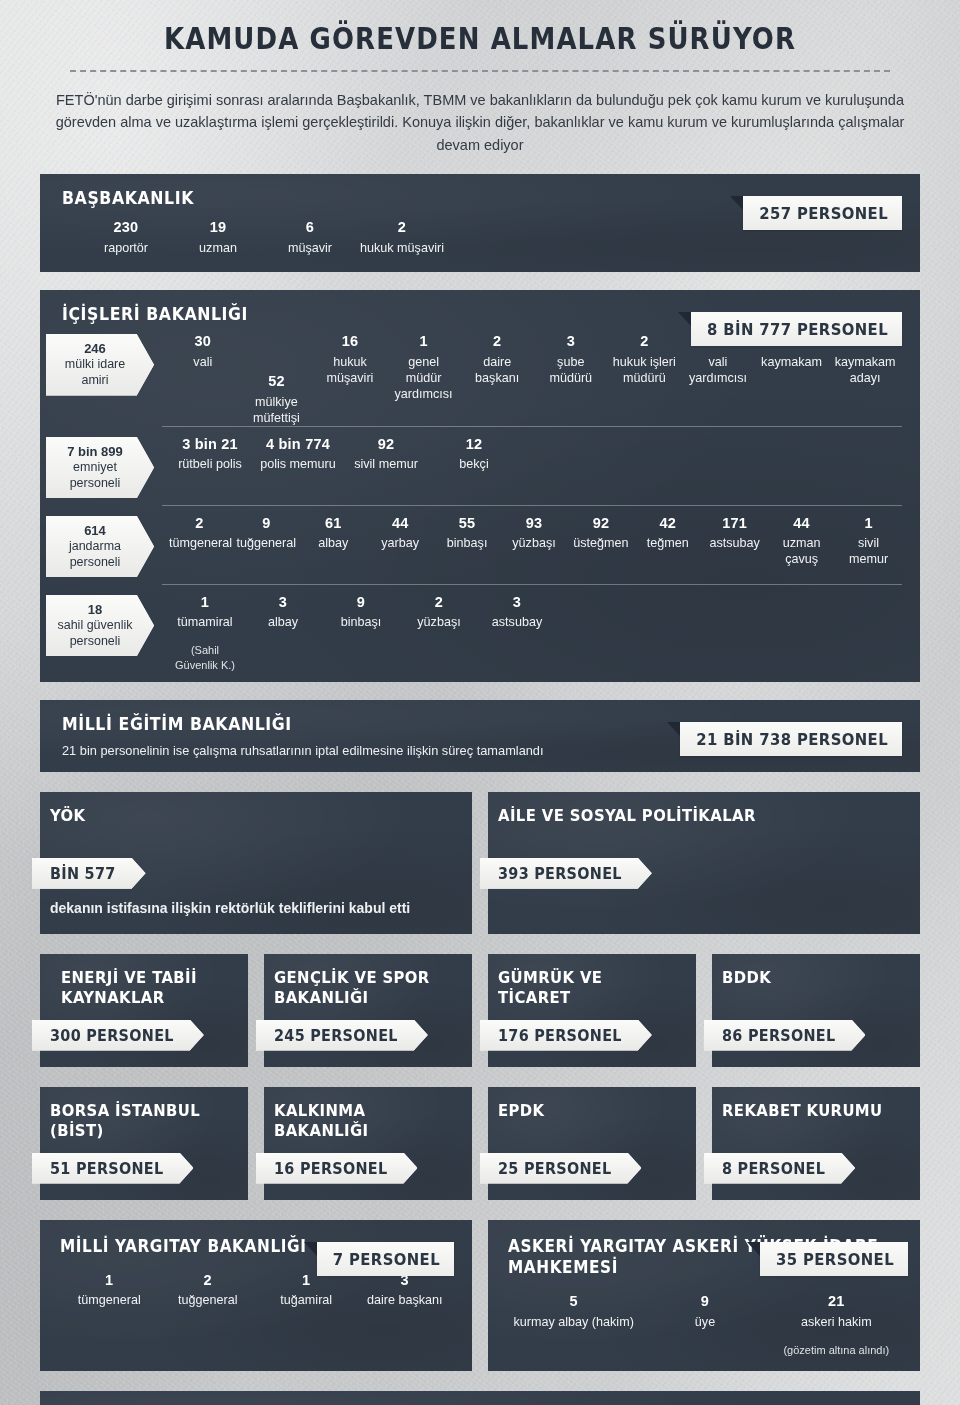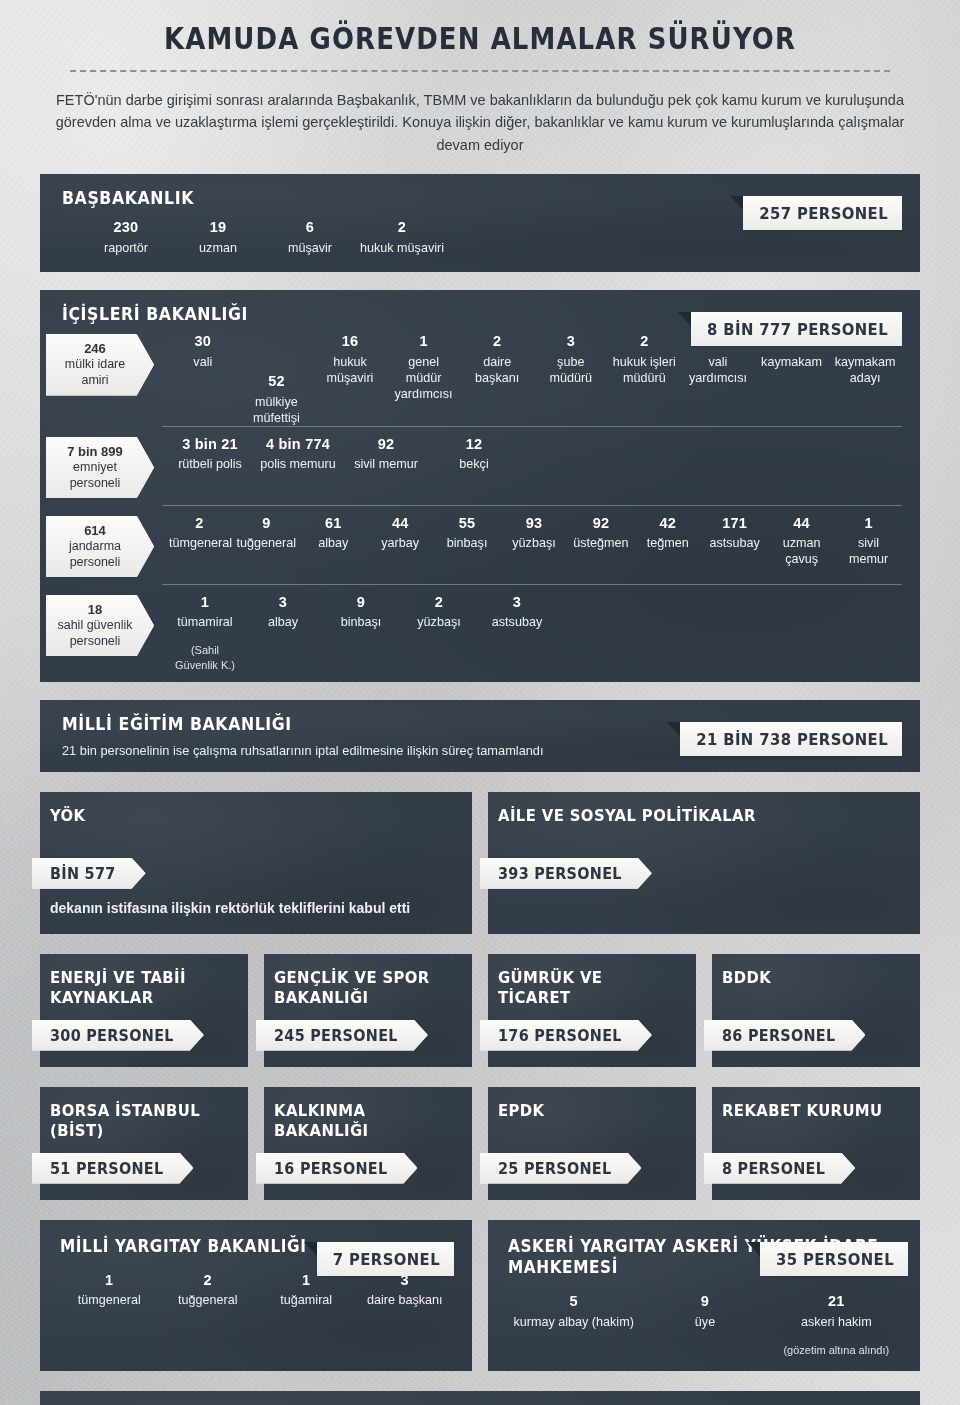--- a/index.html
+++ b/index.html
@@ -426,21 +426,21 @@
       <div class="panel-title">MİLLİ EĞİTİM BAKANLIĞI</div>
       <div class="meb-note">21 bin personelinin ise çalışma ruhsatlarının iptal edilmesine ilişkin süreç tamamlandı</div>
     </div>
   </div>
 
   <div class="grid" id="cards-row1">
       <div class="card"><div class="card-title" style="min-height: 42px;">YÖK</div><div class="ribbon">BİN 577</div><div class="card-note">dekanın istifasına ilişkin rektörlük tekliflerini kabul etti</div></div>
       <div class="card"><div class="card-title" style="min-height: 42px;">AİLE VE SOSYAL POLİTİKALAR</div><div class="ribbon">393 PERSONEL</div></div>
     </div>
   <div class="grid" id="cards-row2">
-      <div class="card"><div class="card-title" style="min-height: 42px;">ENERJİ VE TABİİ KAYNAKLAR</div><div class="ribbon">300 PERSONEL</div></div>
+      <div class="card"><div class="card-title" style="min-height: 42px; margin-left: 11px;">ENERJİ VE TABİİ KAYNAKLAR</div><div class="ribbon">300 PERSONEL</div></div>
       <div class="card"><div class="card-title" style="min-height: 42px;">GENÇLİK VE SPOR BAKANLIĞI</div><div class="ribbon">245 PERSONEL</div></div>
       <div class="card"><div class="card-title" style="min-height: 42px;">GÜMRÜK VE TİCARET</div><div class="ribbon">176 PERSONEL</div></div>
       <div class="card"><div class="card-title" style="min-height: 42px;">BDDK</div><div class="ribbon">86 PERSONEL</div></div>
     </div>
   <div class="grid" id="cards-row3">
       <div class="card"><div class="card-title" style="min-height: 42px;">BORSA İSTANBUL (BİST)</div><div class="ribbon">51 PERSONEL</div></div>
       <div class="card"><div class="card-title" style="min-height: 42px;">KALKINMA BAKANLIĞI</div><div class="ribbon">16 PERSONEL</div></div>
       <div class="card"><div class="card-title" style="min-height: 42px;">EPDK</div><div class="ribbon">25 PERSONEL</div></div>
       <div class="card"><div class="card-title" style="min-height: 42px;">REKABET KURUMU</div><div class="ribbon">8 PERSONEL</div></div>
     </div>

